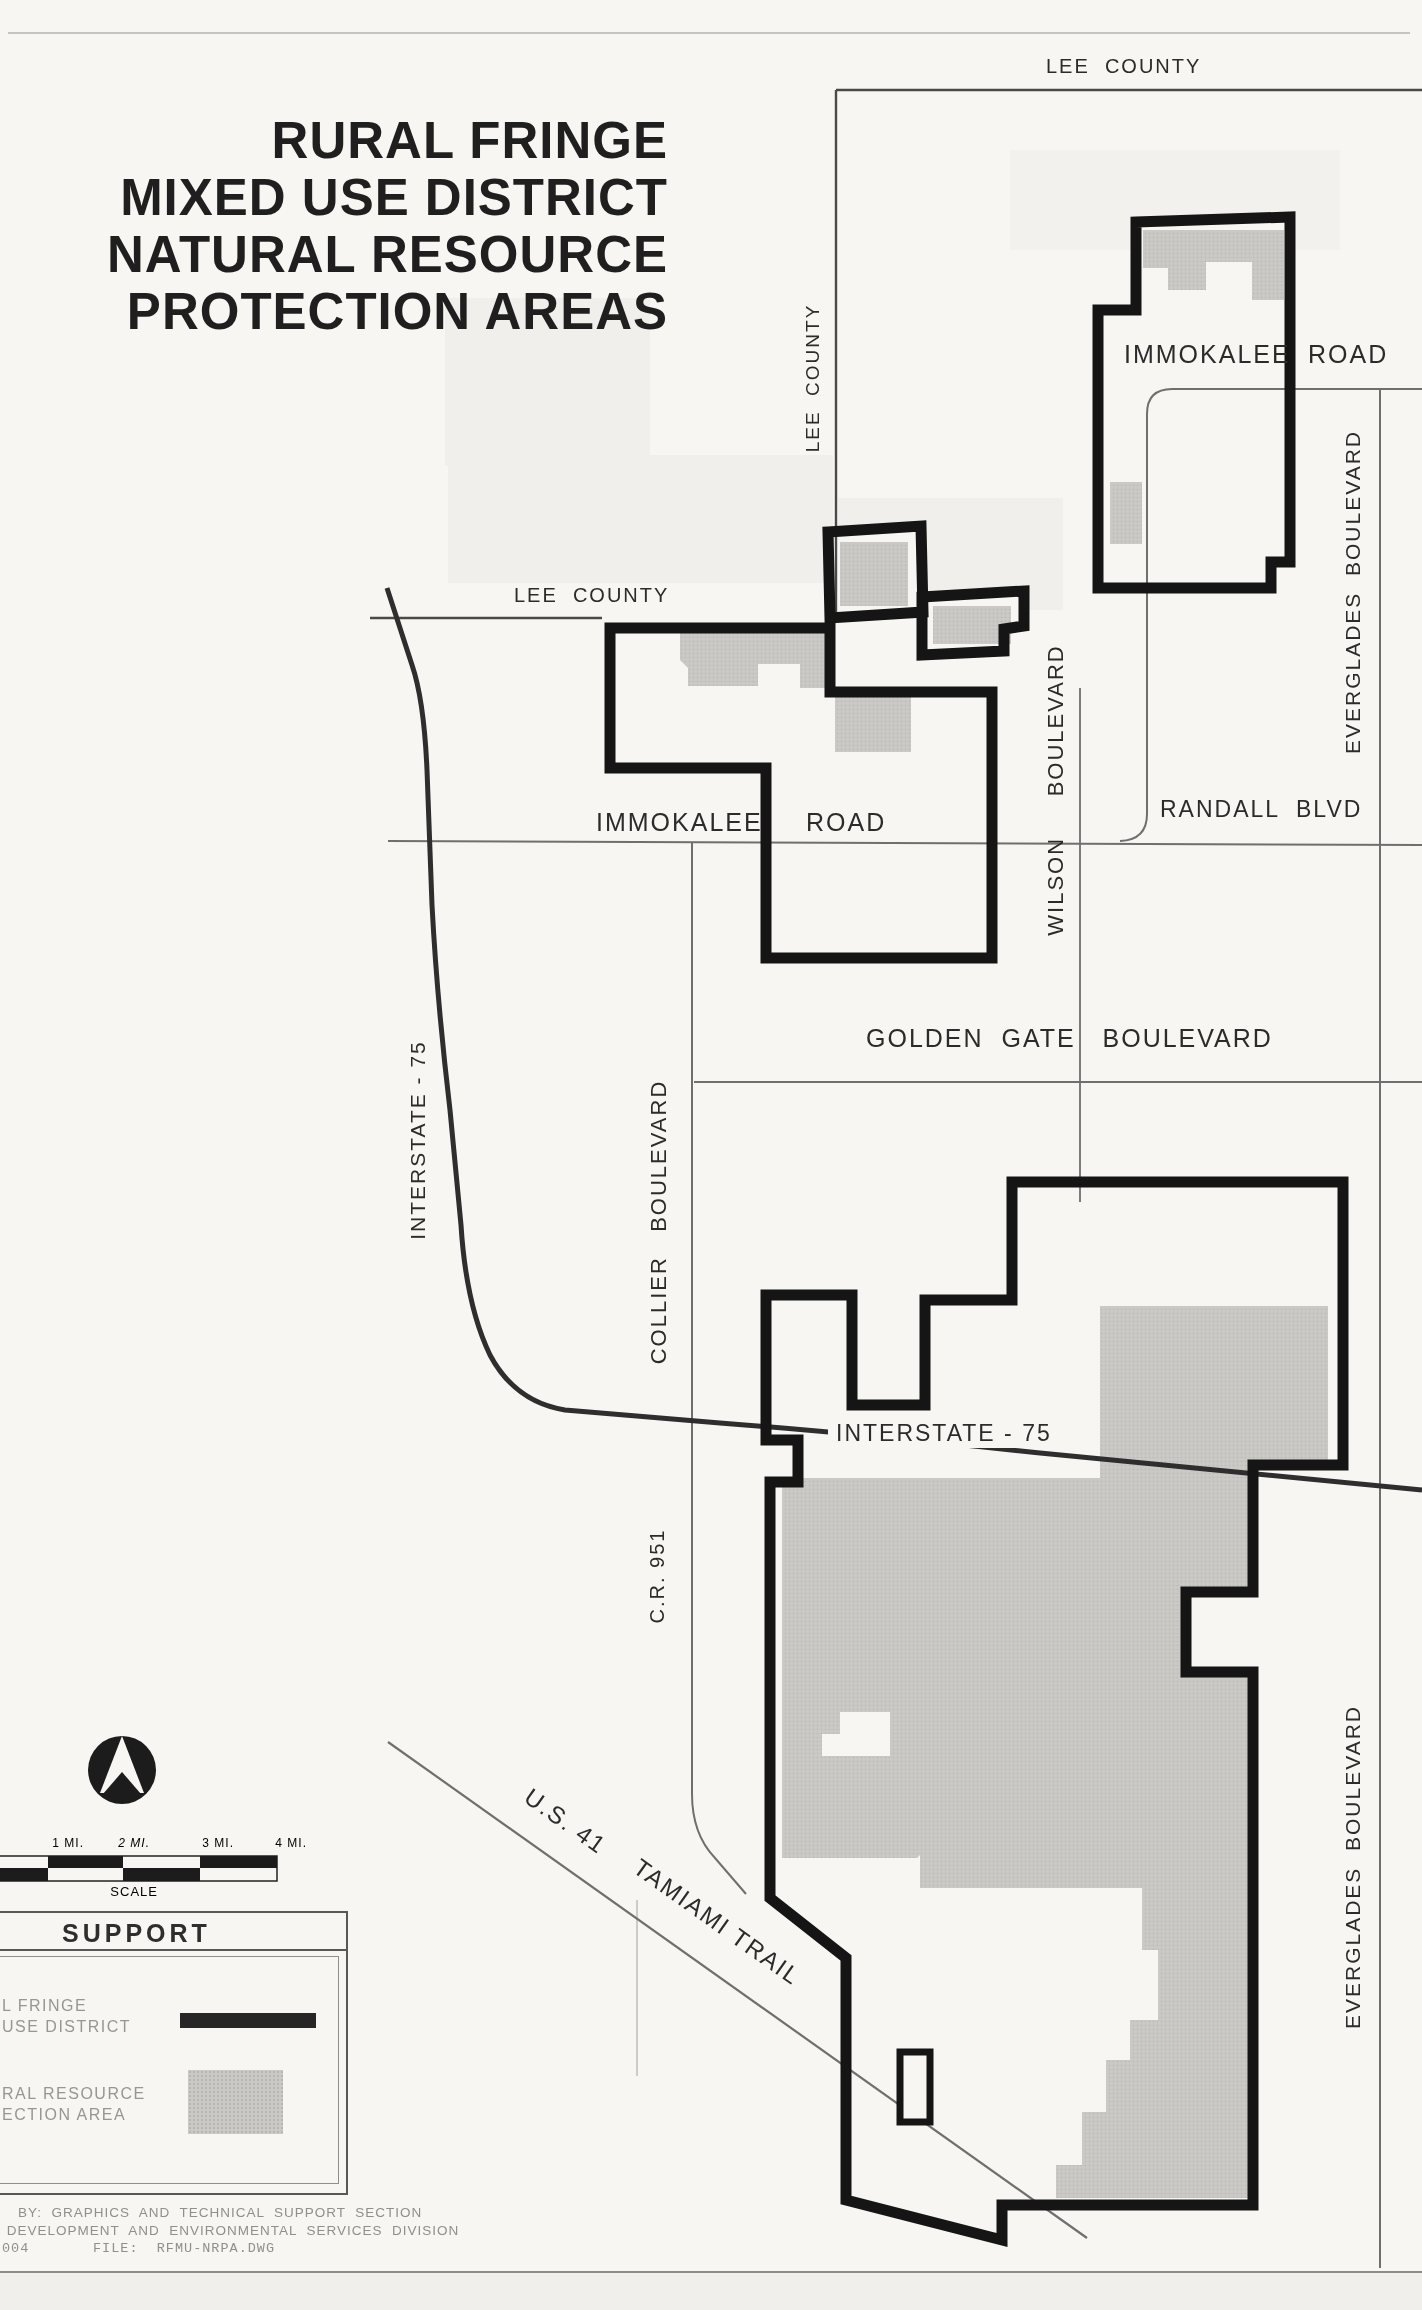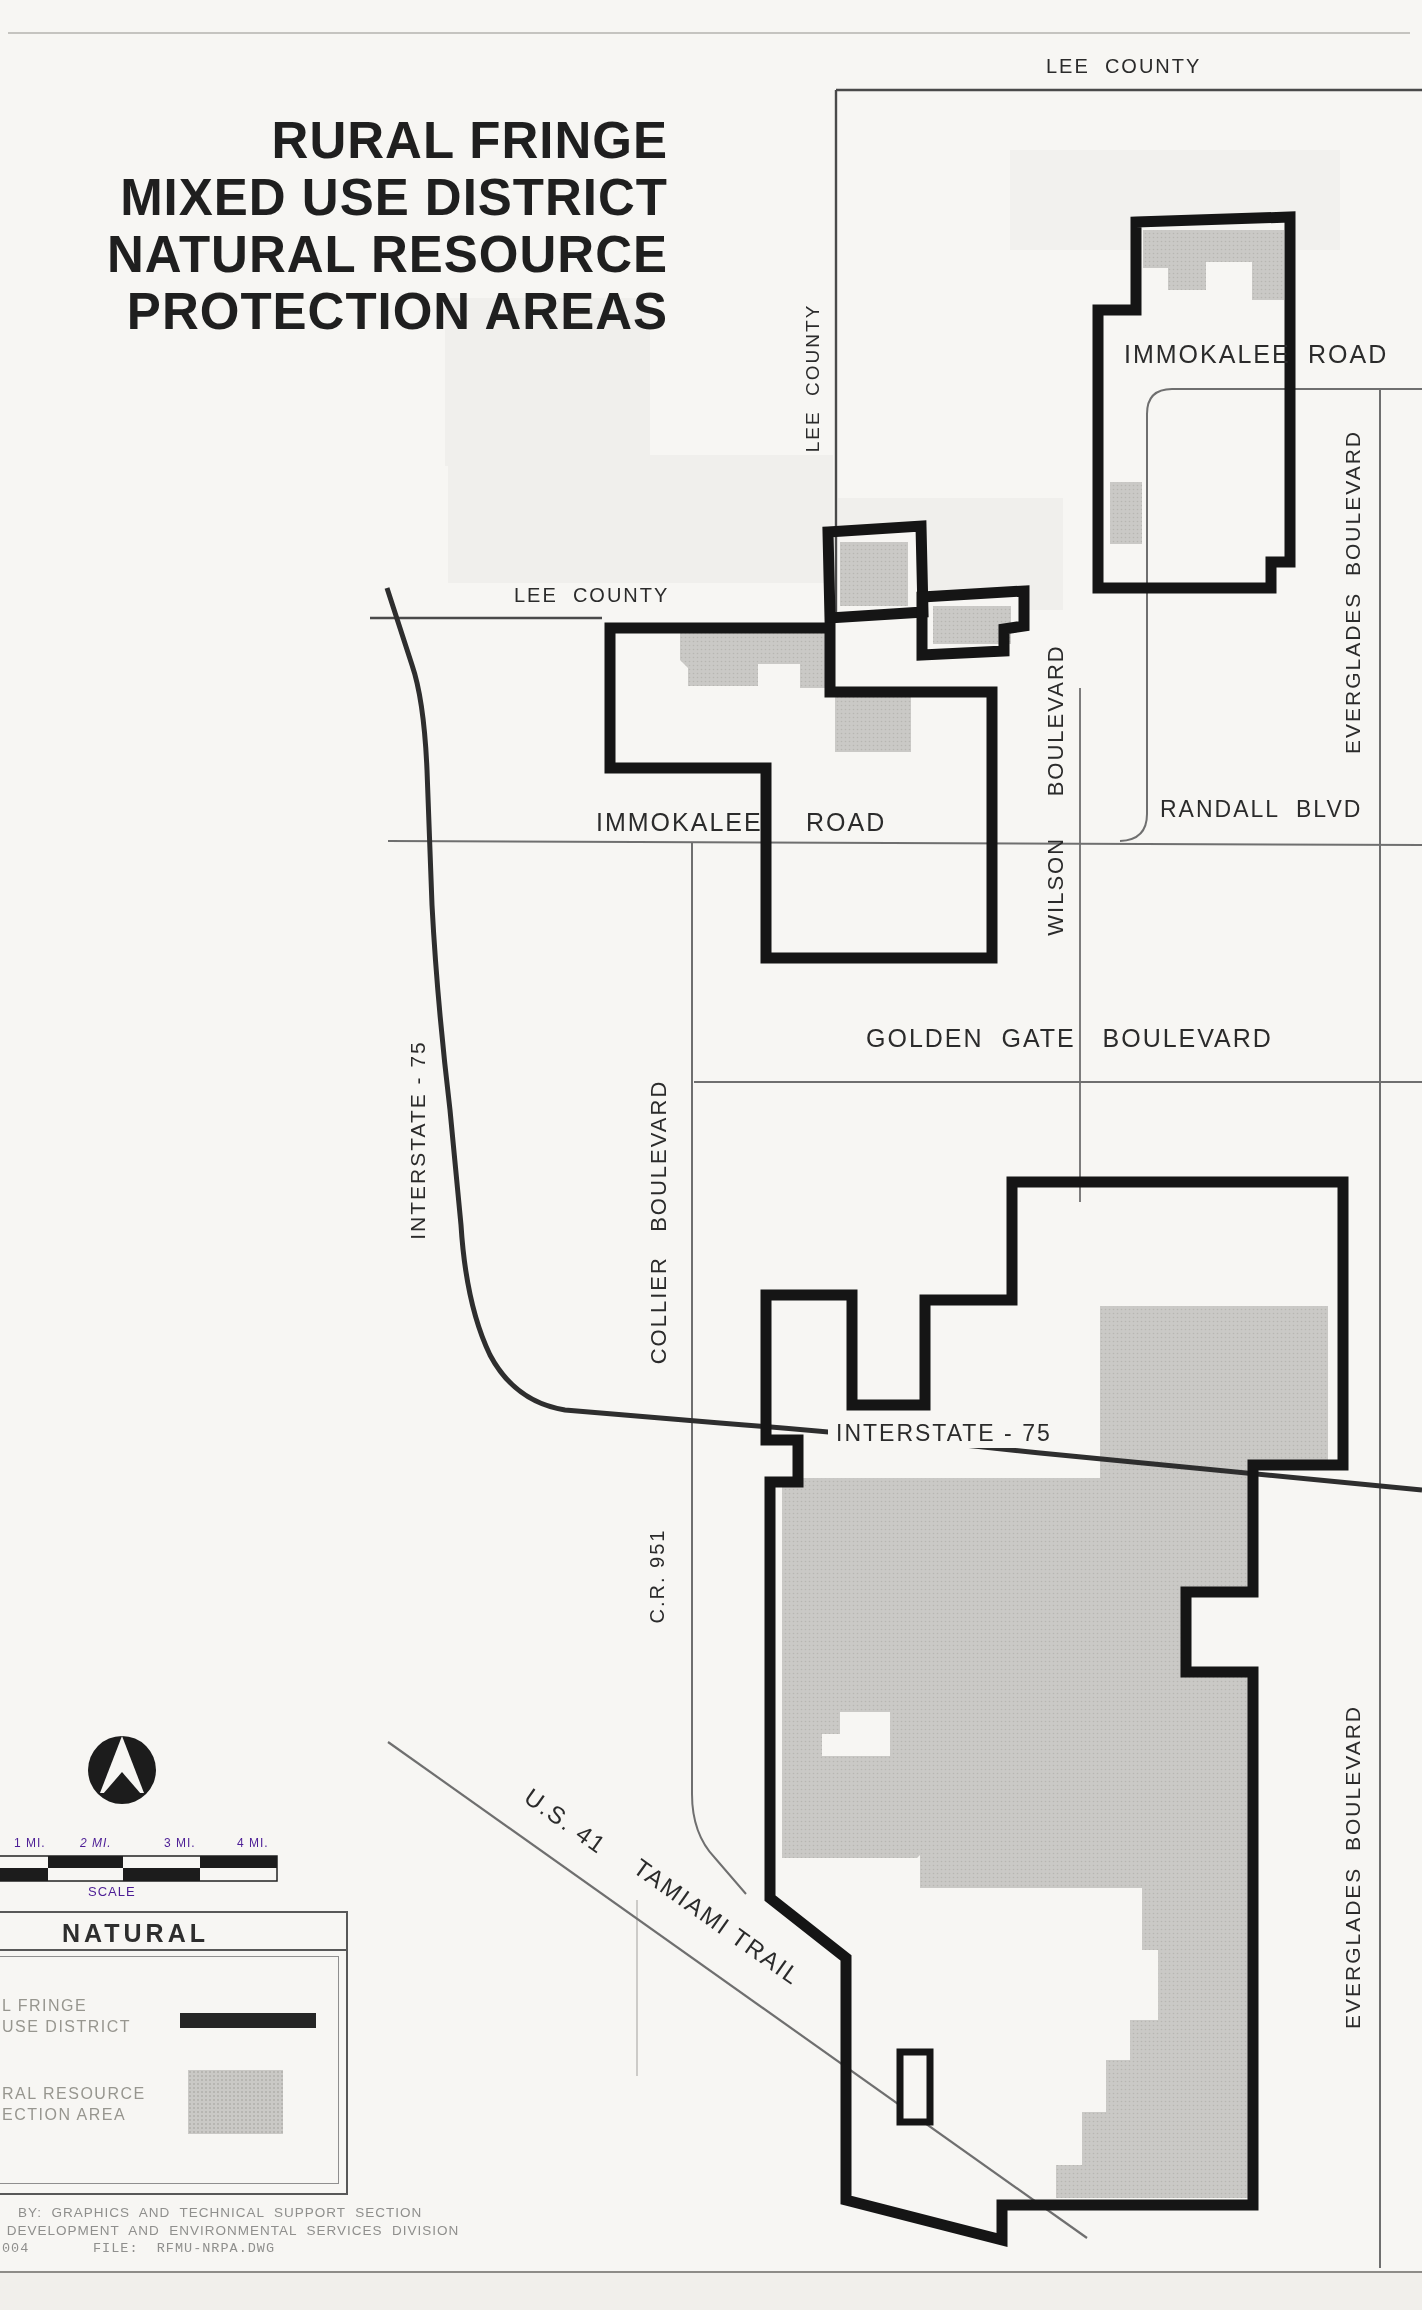--- a/index.html
+++ b/index.html
@@ -6,21 +6,21 @@
   #page{position:relative;width:1422px;height:2310px;background:#f7f6f3;overflow:hidden;
         font-family:"Liberation Sans",sans-serif;}
   #geom{position:absolute;left:0;top:0;}
   .lbl{position:absolute;white-space:pre;color:#2b2b2b;letter-spacing:2px;line-height:1;}
   .rot{display:flex;align-items:center;justify-content:center;text-align:center;
        transform:rotate(-90deg);}
   .diag{transform:rotate(35.4deg);}
   .title{position:absolute;left:58px;top:112px;width:610px;text-align:right;
          font-weight:bold;font-size:51px;line-height:57px;letter-spacing:1px;color:#1f1f1f;}
   .i75box{background:#f7f6f3;padding:2px 8px 3px 8px;}
-  .tick{position:absolute;width:70px;text-align:left;font-size:12px;letter-spacing:1px;color:#4c1d95;}
+  .tick{position:absolute;width:70px;text-align:right;font-size:12px;letter-spacing:1px;color:#000000;}
   .legend-outer{position:absolute;left:-14px;top:1911px;width:358px;height:280px;
                 border:2px solid #585858;background:transparent;}
   .legend-head{position:absolute;left:0;top:0;width:100%;height:36px;border-bottom:2px solid #585858;}
   .legend-title{position:absolute;left:74px;top:6px;font-size:25px;font-weight:bold;
                 letter-spacing:4px;color:#2e2e2e;}
   .legend-inner{position:absolute;left:5px;top:43px;width:344px;height:226px;border:1.5px solid #8f8f8f;}
   .legend-txt{position:absolute;font-size:16px;letter-spacing:1.5px;color:#97968f;white-space:pre;}
   .sym-line{position:absolute;left:192px;top:100px;width:136px;height:15px;background:#262626;}
   .sym-gray{position:absolute;left:200px;top:157px;width:95px;height:64px;background-color:#cac9c6;
             background-image:radial-gradient(#b7b6b2 1px, transparent 1px);background-size:4px 4px;}
@@ -145,21 +145,21 @@
   <div class="lbl diag" style="left:612px;top:1928px;width:260px;font-size:24px;">TAMIAMI TRAIL</div>
 
   <div class="tick" style="left:14px;top:1836px;">1 MI.</div>
   <div class="tick" style="left:80px;top:1836px;font-style:italic;">2 MI.</div>
   <div class="tick" style="left:164px;top:1836px;">3 MI.</div>
   <div class="tick" style="left:237px;top:1836px;">4 MI.</div>
   <div class="tick" style="left:88px;top:1884px;font-size:13px;">SCALE</div>
 
   <div class="legend-outer">
     <div class="legend-head">
-      <div class="legend-title">NATURAL</div>
+      <div class="legend-title">SUPPORT</div>
     </div>
     <div class="legend-inner"></div>
     <div class="legend-txt" style="left:14px;top:84px;">L FRINGE</div>
     <div class="legend-txt" style="left:14px;top:105px;">USE DISTRICT</div>
     <div class="sym-line"></div>
     <div class="legend-txt" style="left:14px;top:172px;">RAL RESOURCE</div>
     <div class="legend-txt" style="left:14px;top:193px;">ECTION AREA</div>
     <div class="sym-gray"></div>
   </div>
 

